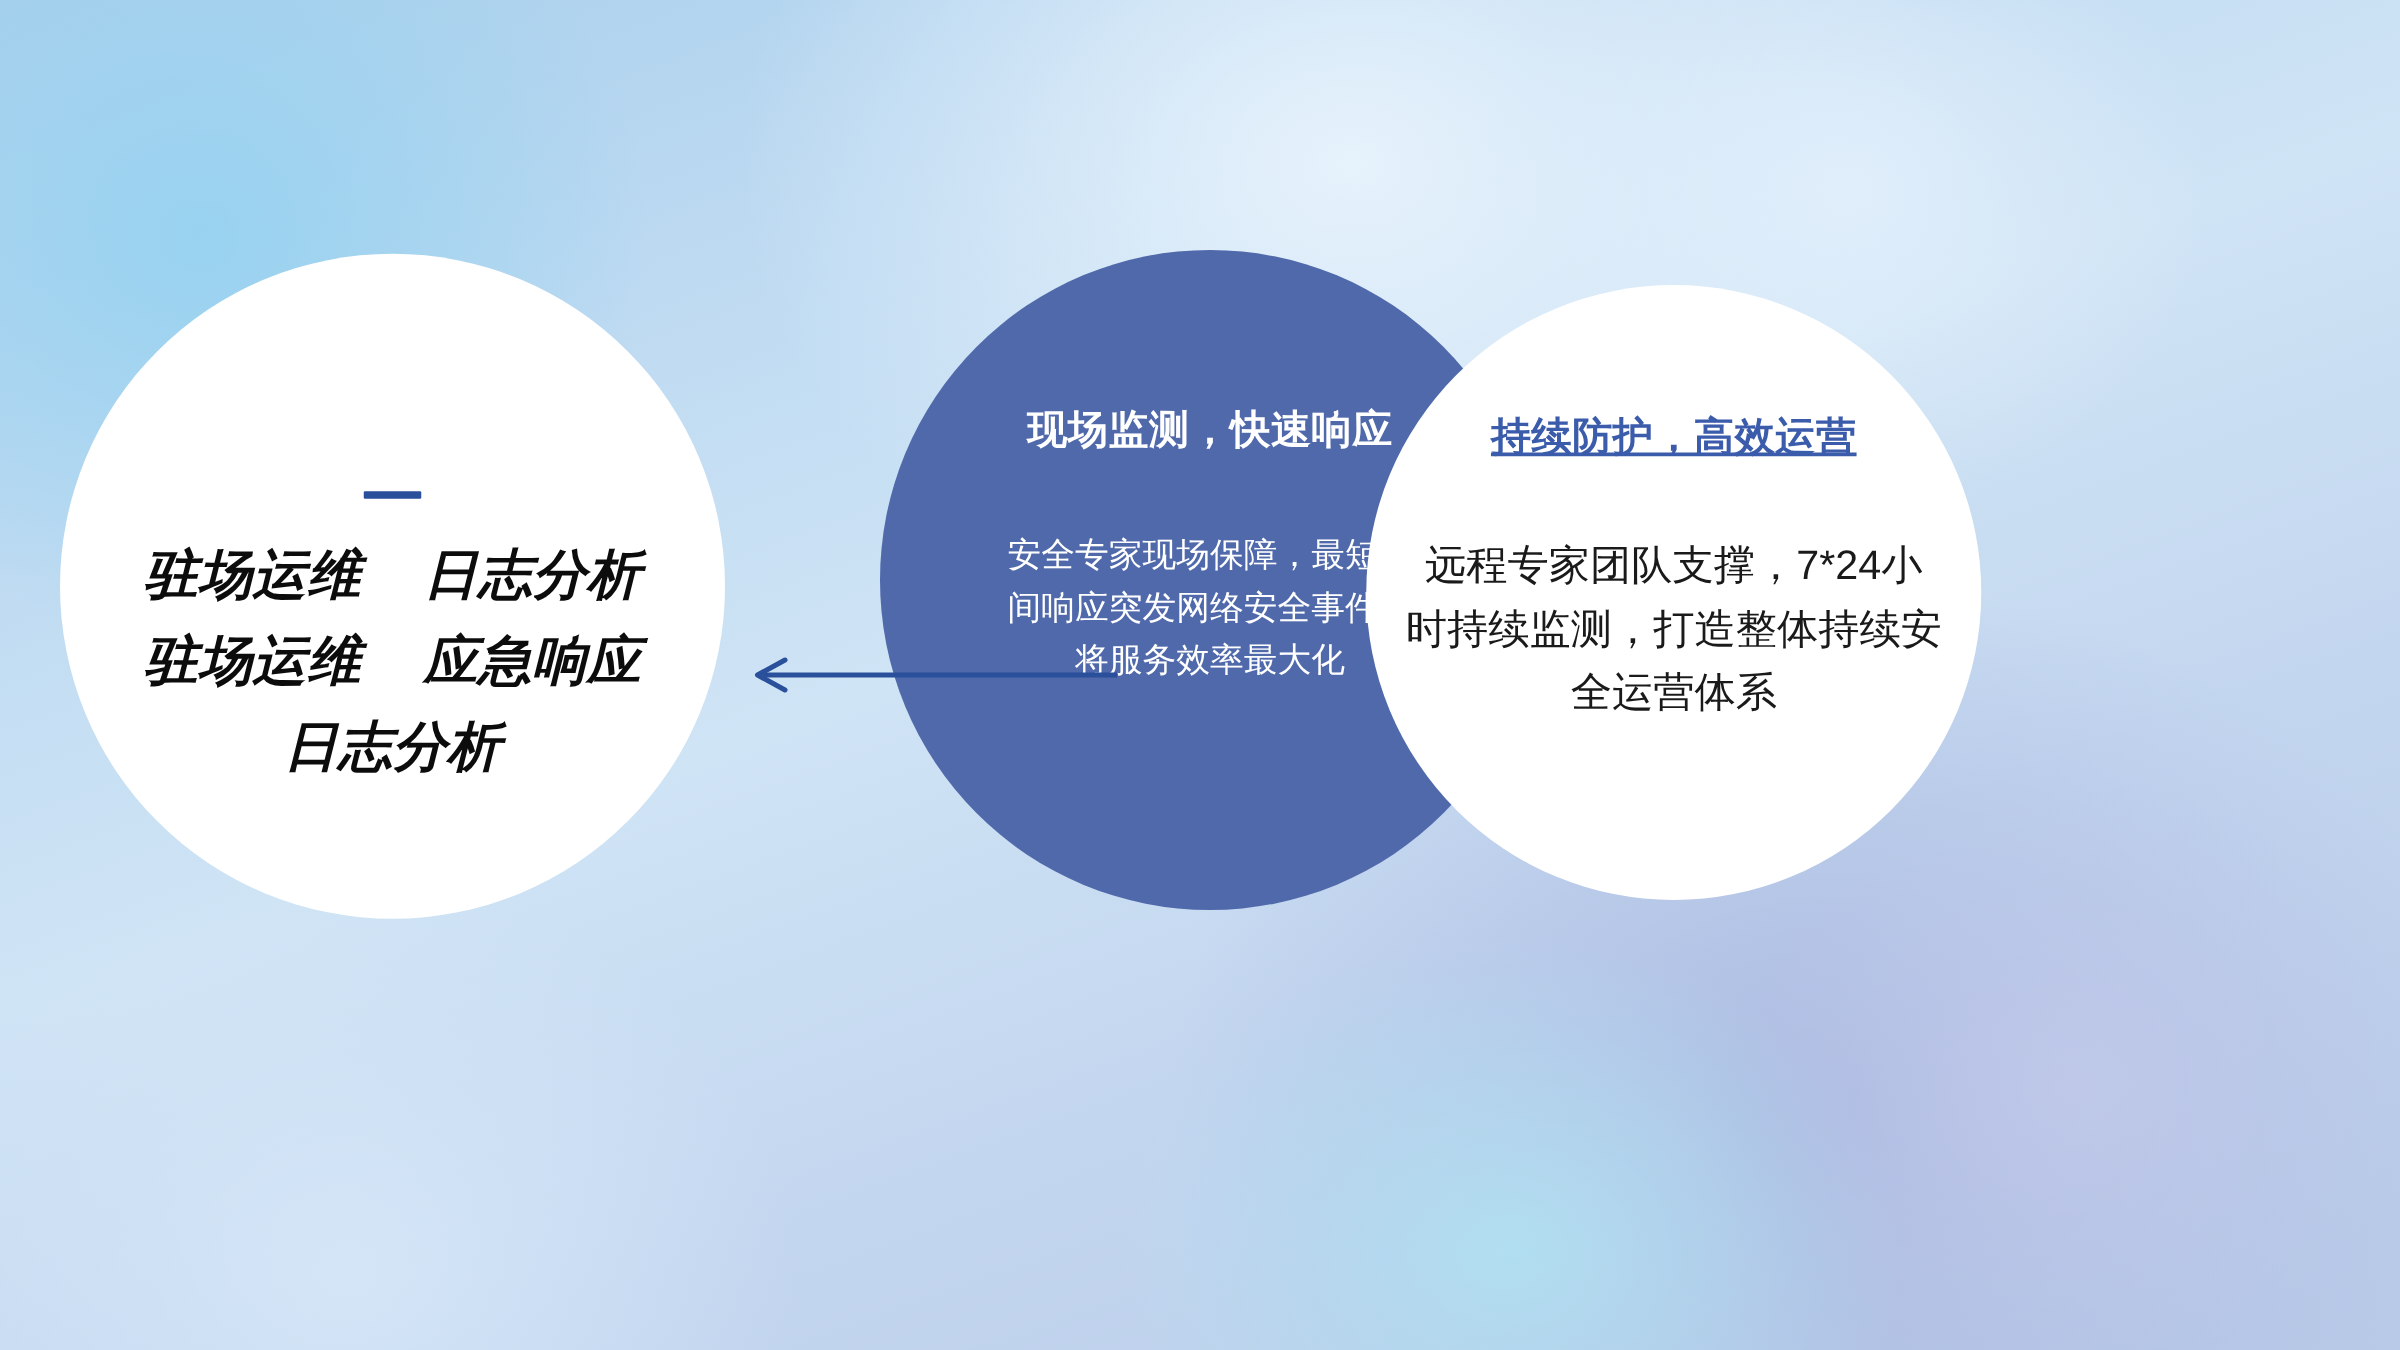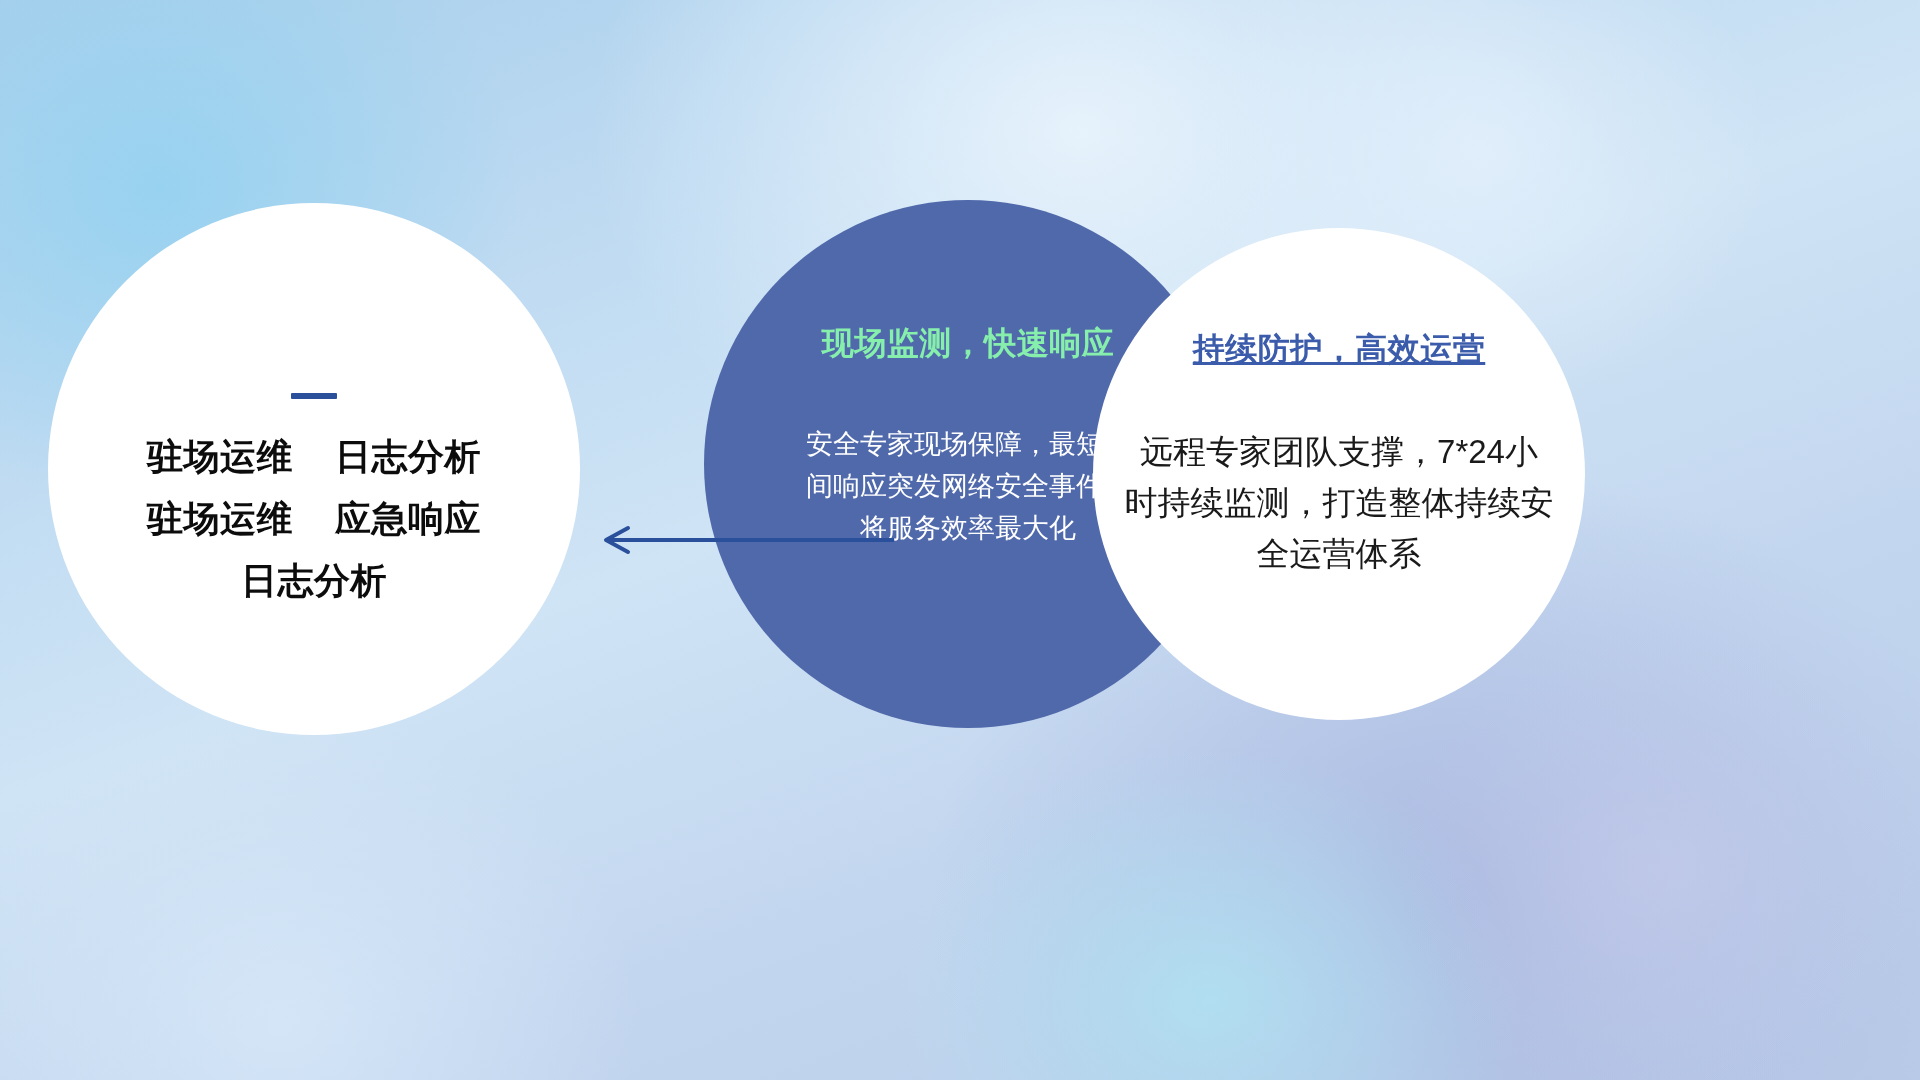--- a/index.html
+++ b/index.html
@@ -64,39 +64,40 @@
     background:#ffffff;
     display:flex; flex-direction:column; align-items:center;
     text-align:center;
   }
   .left-dash {
     width:46px; height:6px; background:#2a4f9b; border-radius:1px;
     margin-top:190px;
   }
   .left-lines { margin-top:40px; }
   .left-line {
-    font-size:36px; font-weight:bold; color:#0c0c0c;
+    font-size:43px; font-weight:bold; color:#0c0c0c;
     letter-spacing:.5px; line-height:1.0;
     white-space:pre;
     margin-bottom:26px;
+    font-style:italic;
   }
   .left-line:last-child { margin-bottom:0; }
 
   
   .circle-mid {
     position:absolute; left:704px; top:200px;
     width:528px; height:528px; border-radius:50%;
     background:#5069ab;
     overflow:hidden;
     display:flex; flex-direction:column; align-items:center;
     text-align:center;
   }
   .mid-title {
     margin-top:122px;
-    font-size:32px; font-weight:bold; color:#86efac;
+    font-size:32px; font-weight:bold; color:#ffffff;
     letter-spacing:.5px; white-space:nowrap;
   }
   .mid-body {
     margin-top:58px;
     width:350px;
     font-size:27px; color:#ffffff; line-height:1.55;
   }
 
   
   .circle-right {

